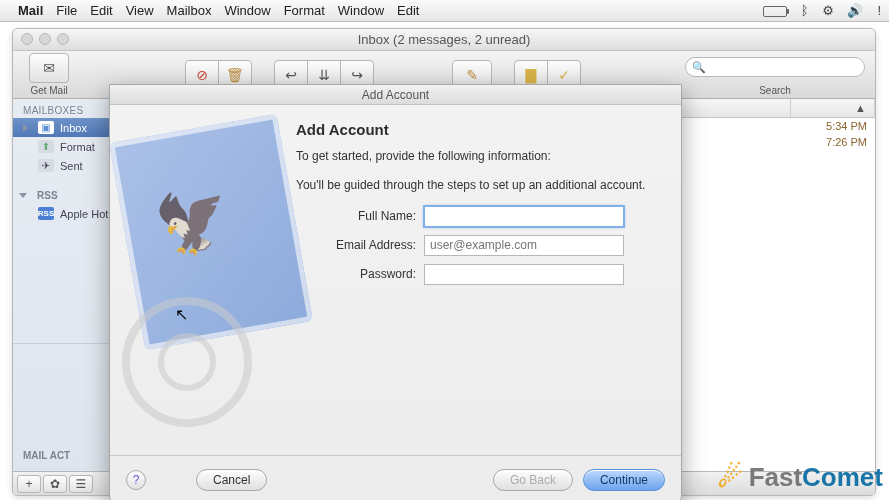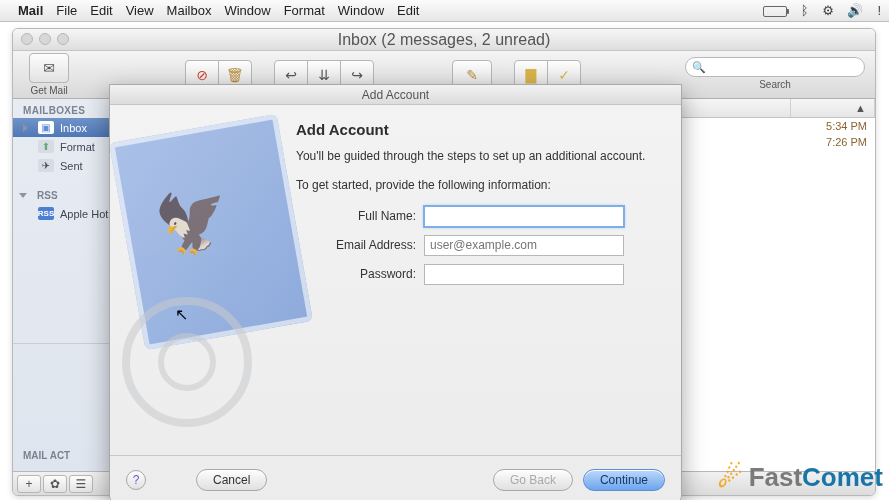--- a/index.html
+++ b/index.html
@@ -10,43 +10,43 @@
   .menubar .apple { font-size: 15px; margin-right: 10px; }
   .menubar .mi { margin-right: 13px; cursor: default; }
   .menubar .mi.bold { font-weight: bold; }
   .menubar .spacer { flex: 1; }
   .menubar .right-icons span { margin-left: 10px; font-size: 13px; color: #444; }
   .menubar .battery { display:inline-block; width:24px; height:11px; border:1px solid #666; border-radius:2px; position:relative; vertical-align:middle; }
   .menubar .battery::after { content:""; position:absolute; right:-3px; top:2px; width:2px; height:5px; background:#666; border-radius:0 1px 1px 0; }
 
   
   .mail-window { position:absolute; left:12px; top:28px; width:864px; height:468px; background:#f3f3f3; border:1px solid #b8b8b8; border-radius:6px; box-shadow:0 2px 6px rgba(0,0,0,.15); overflow:hidden; }
-  .win-titlebar { height:22px; background:linear-gradient(#f6f6f6,#dedede); border-bottom:1px solid #c4c4c4; display:flex; align-items:center; justify-content:center; font-size:16px; color:#555; position:relative; }
+  .win-titlebar { height:22px; background:linear-gradient(#f6f6f6,#dedede); border-bottom:1px solid #c4c4c4; display:flex; align-items:center; justify-content:center; font-size:13px; color:#555; position:relative; }
   .traffic { position:absolute; left:8px; top:4px; display:flex; gap:6px; }
   .traffic span { width:12px; height:12px; border-radius:50%; display:inline-block; background:#d7d7d7; border:1px solid #b8b8b8; }
 
   .toolbar { height:48px; background:linear-gradient(#f4f4f4,#d9d9d9); border-bottom:1px solid #b0b0b0; display:flex; align-items:center; padding:0 8px; gap:4px; position:relative; }
   .tb-btn { width:40px; height:30px; background:linear-gradient(#fdfdfd,#e2e2e2); border:1px solid #b6b6b6; border-radius:4px; display:flex; align-items:center; justify-content:center; font-size:14px; color:#555; }
   .tb-btn.small { width:34px; }
   .tb-group { display:flex; }
   .tb-group .tb-btn { border-radius:0; margin-left:-1px; }
   .tb-group .tb-btn:first-child { border-radius:4px 0 0 4px; margin-left:0; }
   .tb-group .tb-btn:last-child { border-radius:0 4px 4px 0; }
   .tb-label { font-size:10px; color:#555; text-align:center; margin-top:2px; }
   .tb-item { display:flex; flex-direction:column; align-items:center; width:56px; }
   .tb-gap { width:100px; }
   .searchbox { position:absolute; right:10px; top:6px; width:180px; }
   .searchbox input { width:100%; height:20px; border-radius:10px; border:1px solid #b8b8b8; padding:0 8px 0 22px; font-size:11px; background:#fff; }
   .searchbox .sicon { position:absolute; left:7px; top:4px; font-size:11px; color:#888; }
-  .search-label { font-size:10px; color:#555; text-align:center; margin-top:2px; }
+  .search-label { font-size:10px; color:#555; text-align:center; margin-top:8px; }
 
   .content { display:flex; height:calc(100% - 70px - 24px); }
 
   .sidebar { width:155px; background:linear-gradient(#e7ecf3,#dfe5ee); border-right:1px solid #b8b8b8; font-size:11px; color:#445; display:flex; flex-direction:column; }
-  .sb-header { padding:6px 10px 2px; font-size:10px; color:#7a8392; font-weight:bold; letter-spacing:.3px; }
+  .sb-header { padding:6px 10px 2px; font-size:10px; color:#7a8392; font-weight:normal; letter-spacing:.3px; }
   .sb-item { display:flex; align-items:center; gap:6px; padding:3px 10px; color:#445; }
   .sb-item.selected { background:linear-gradient(#6f93c9,#4f78b6); color:#fff; }
   .sb-item .icon { width:16px; height:13px; border-radius:2px; display:inline-flex; align-items:center; justify-content:center; font-size:10px; }
   .sb-item .icon.inbox { background:linear-gradient(#8fb7e8,#5e8fd2); color:#fff; }
   .sb-item.selected .icon.inbox { background:#fff; color:#5e8fd2; }
   .sb-item .icon.out { background:#d7dbe3; color:#6a7; }
   .sb-item .icon.sent { background:#d7dbe3; }
   .sb-item .icon.rss { background:#4b7fd1; color:#fff; font-size:8px; font-weight:bold; }
   .disclosure { display:inline-block; width:0; height:0; border-top:4px solid transparent; border-bottom:4px solid transparent; }
   .disclosure.right { border-left:5px solid #8a94a5; margin-right:4px; }
@@ -252,22 +252,22 @@
       <div class="stamp"></div>
       <div class="eagle">🦅</div>
       <div class="postmark">
         <div class="postmark-inner">
             <span class="apple-logo-in-postmark"></span>
           </div>
       </div>
     </div>
     <div class="form-area">
       <h2>Add Account</h2>
+      <p>To get started, provide the following information:</p>
       <p>You'll be guided through the steps to set up an additional account.</p>
-      <p>To get started, provide the following information:</p>
       <div class="form-row">
         <label>Full Name:</label>
         <input class="focused" type="text" value="" style="">
       </div>
       <div class="form-row">
         <label>Email Address:</label>
         <input type="text" placeholder="user@example.com" style="">
       </div>
       <div class="form-row">
         <label>Password:</label>

